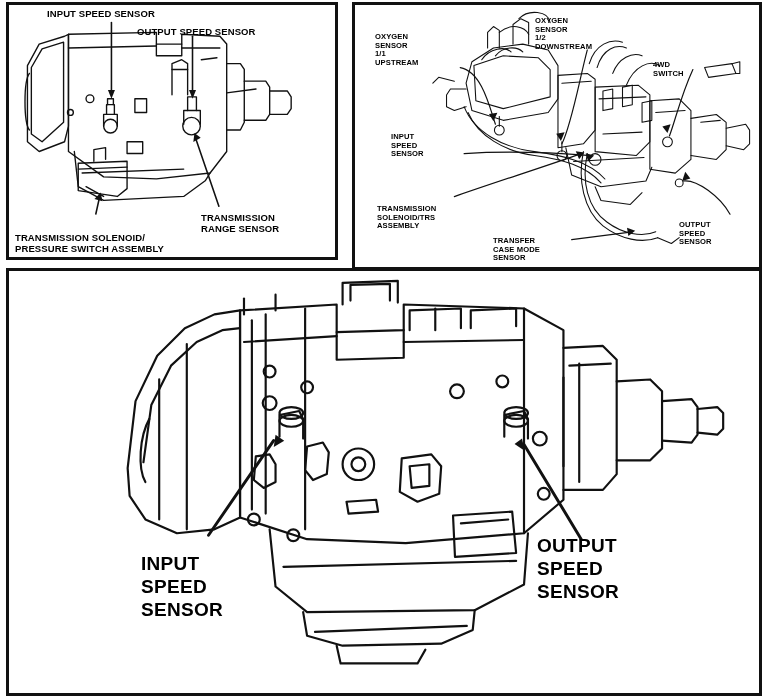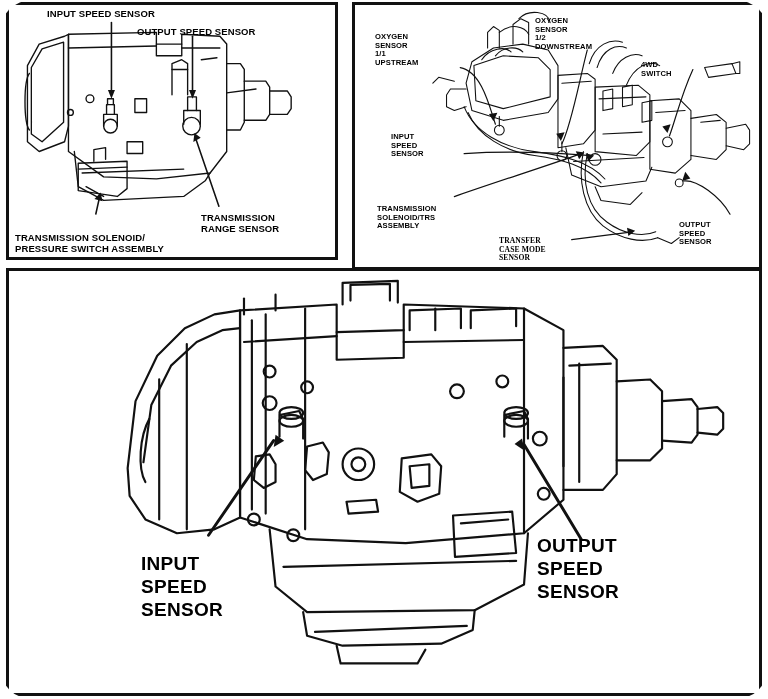--- a/index.html
+++ b/index.html
@@ -1,17 +1,17 @@
 <!DOCTYPE html>
 <html><head>
 <meta charset="utf-8">
 <style>
   html,body{margin:0;padding:0;background:#ffffff;}
   body{width:768px;height:699px;font-family:"Liberation Sans",sans-serif;color:#000;}
-  .page{position:relative;width:768px;height:699px;background:#fff;overflow:hidden;border-radius:32px;}
+  .page{position:relative;width:768px;height:699px;background:#fff;overflow:hidden;}
 
   
   .panel{position:absolute;background:#fff;border:3px solid #111;box-sizing:border-box;}
   #panel-tl{left:6px;top:2px;width:332px;height:258px;}
   #panel-tr{left:352px;top:2px;width:410px;height:268px;}
   #panel-bottom{left:6px;top:268px;width:756px;height:428px;}
 
   .stage{position:absolute;inset:0;}
   svg.art{position:absolute;left:0;top:0;width:100%;height:100%;overflow:visible;}
 
@@ -177,29 +177,29 @@
       </svg>
 
       <div class="lbl tr-lbl" style="left:20px;top:28px;width:70px;">OXYGEN
 SENSOR
 1/1
 UPSTREAM</div>
       <div class="lbl tr-lbl" style="left:180px;top:12px;width:84px;">OXYGEN
 SENSOR
 1/2
 DOWNSTREAM</div>
-      <div class="lbl tr-lbl" style="left:286px;top:56px;width:52px;">4WD
+      <div class="lbl tr-lbl" style="left:298px;top:56px;width:52px;">4WD
 SWITCH</div>
       <div class="lbl tr-lbl" style="left:36px;top:128px;width:56px;">INPUT
 SPEED
 SENSOR</div>
       <div class="lbl tr-lbl" style="left:22px;top:200px;width:80px;">TRANSMISSION
 SOLENOID/TRS
 ASSEMBLY</div>
-      <div class="lbl tr-lbl" style="left:144px;top:232px;width:74px;font-family:Liberation Serif, serif;">TRANSFER
+      <div class="lbl tr-lbl" style="left:138px;top:232px;width:74px;">TRANSFER
 CASE MODE
 SENSOR</div>
       <div class="lbl tr-lbl" style="left:324px;top:216px;width:56px;">OUTPUT
 SPEED
 SENSOR</div>
     </div>
   </div>
 
   <div class="panel" id="panel-bottom">
     <div class="stage">

